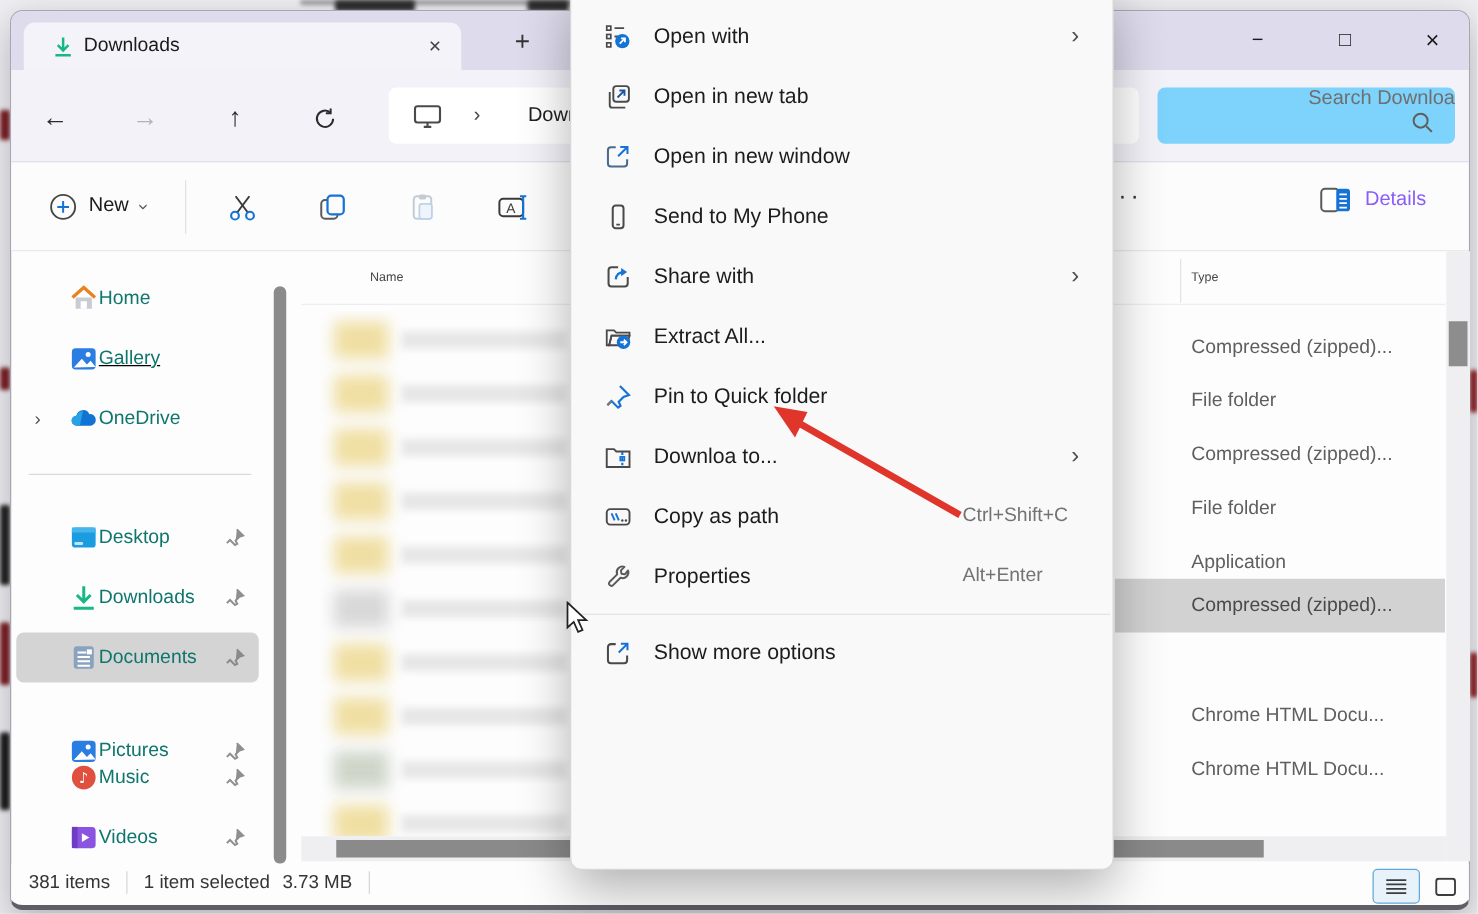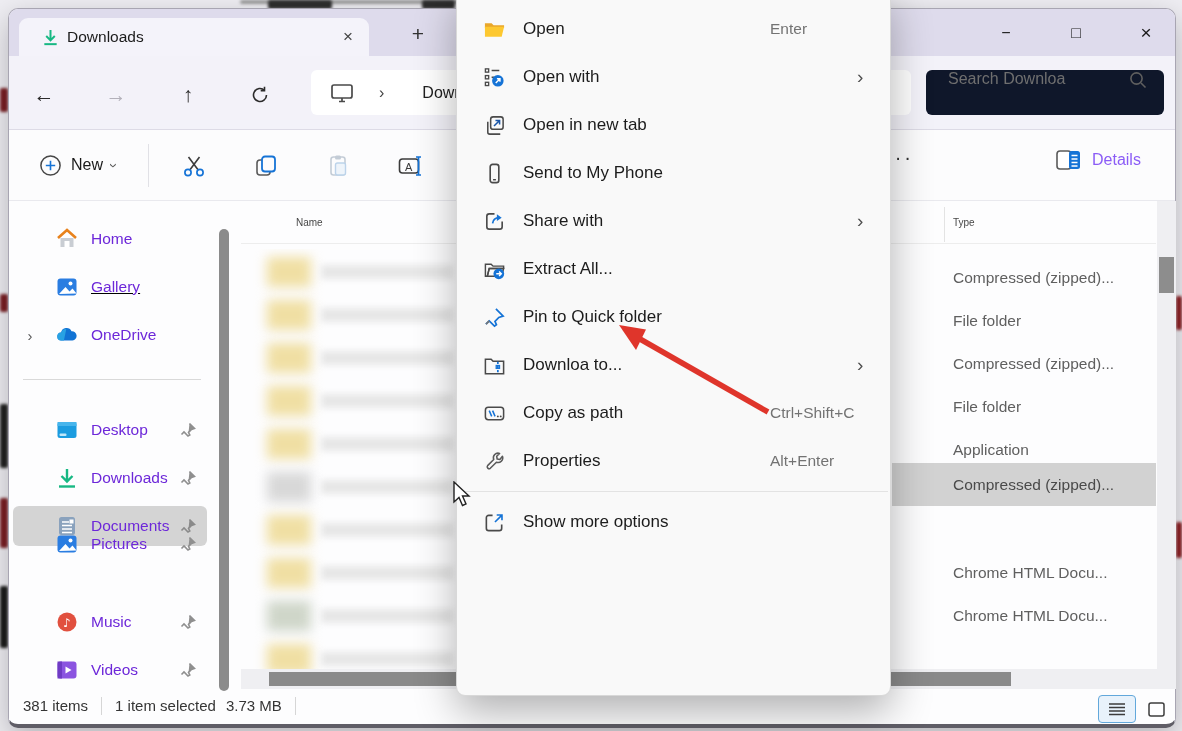--- a/index.html
+++ b/index.html
@@ -22,40 +22,40 @@
   .wc{position:absolute;top:8px;width:46px;height:32px;display:flex;align-items:center;justify-content:center;
     font-size:16px;color:#1a1a1a;}
   
   #navbar{position:absolute;left:0;top:47px;width:100%;height:73px;background:#f3f2f9;border-bottom:1px solid #dddbe6;}
   .navbtn{position:absolute;top:24px;width:30px;height:30px;display:flex;align-items:center;justify-content:center;
     font-size:21px;color:#2b2b2b;}
   .navbtn.dis{color:#b3b1ba;}
   #addrbar{position:absolute;left:302px;top:14px;width:600px;height:45px;background:#fff;border-radius:6px;
     display:flex;align-items:center;}
   #addrbar .seg{font-size:16px;color:#202020;}
-  #searchbox{position:absolute;left:917px;top:14px;width:238px;height:45px;background:#0f172a;border-radius:6px;
-    display:flex;align-items:flex-start;}
+  #searchbox{position:absolute;left:917px;top:14px;width:238px;height:45px;background:#7dd3fc;border-radius:6px;
+    display:flex;align-items:flex-end;flex-direction:column;}
   #searchbox .ph{font-size:16px;color:#6f6f6f;margin-left:22px;}
   
   #toolbar{position:absolute;left:0;top:121px;width:100%;height:70px;background:#fcfcfd;border-bottom:1px solid #e9e9ee;}
   #newbtn{position:absolute;left:20px;top:15px;height:40px;display:flex;align-items:center;gap:9px;padding:0 10px;border-radius:5px;}
   #newbtn .lbl{font-size:16px;color:#1a1a1a;}
   #newbtn .caret{font-size:15px;color:#555;transform:rotate(90deg);display:inline-block;}
   .tsep{position:absolute;left:139px;top:14px;width:1px;height:43px;background:#e1e1e6;}
   .tico{position:absolute;top:22px;width:28px;height:28px;display:flex;align-items:center;justify-content:center;}
   #morebtn{position:absolute;left:876px;top:16px;font-size:20px;letter-spacing:3px;color:#333;}
   #detailsbtn{position:absolute;left:1046px;top:18px;display:flex;align-items:center;gap:10px;}
   #detailsbtn .lbl{font-size:16px;color:#8b5cf6;}
   
   .side-item{position:absolute;left:4px;width:194px;height:40px;border-radius:6px;display:flex;align-items:center;}
   .side-item.sel{background:#d4d4d4;}
   .side-item .chev{width:34px;text-align:center;font-size:15px;color:#555;}
   .side-item .noch{width:34px;}
   .side-item .sic{width:24px;height:24px;margin-left:8px;flex:none;}
-  .side-item .lbl{font-size:15.5px;color:#6d28d9;margin-left:12px;flex:1;}
+  .side-item .lbl{font-size:15.5px;color:#0f766e;flex:1;}
   .side-item .pin{width:18px;height:18px;margin-right:10px;flex:none;}
   #side-sep{position:absolute;left:14px;top:370px;width:178px;height:1px;background:#d9d9d9;}
   #side-scroll{position:absolute;left:210px;top:220px;width:10px;height:462px;background:#8b8b8b;border-radius:5px;}
   
   #hdrline{position:absolute;left:232px;top:234px;width:915px;height:1px;background:#ededed;}
   .colhdr{position:absolute;top:208px;font-size:10px;color:#474747;}
   #coldiv{position:absolute;left:935px;top:198px;width:1px;height:35px;background:#e3e3e3;}
   .blurrow .fblob{position:absolute;left:26px;width:44px;height:30px;background:#f0dfa3;filter:blur(6px);}
   .blurrow .fbar{position:absolute;left:80px;top:8px;width:132px;height:14px;background:#e7e7e7;filter:blur(3px);}
   .blurrow{position:absolute;left:0;width:216px;height:40px;}
@@ -252,21 +252,21 @@
             <rect x="4" y="3" width="16" height="18" rx="2.5" fill="#8aa2bd"></rect>
             <path d="M7 8h7M7 11.5h10M7 15h10M7 18.5h10" stroke="#fff" stroke-width="1.6"></path>
             <rect x="14.5" y="5.5" width="4" height="4" fill="#fff"></rect>
           </svg>
         <span class="lbl">Documents</span>
         <svg class="pin" viewBox="0 0 18 18">
             <path d="M10.5 2.5 15.5 7.5 12.5 8.5 9.5 11.5 10.8 14 9 15 5 11 2.5 13.5" fill="none" stroke="#8a8a8a" stroke-width="1.6"></path>
             <path d="M10.5 2.5 15.5 7.5 12.5 8.5 9.5 11.5z" fill="#8a8a8a"></path>
           </svg>
       </div>
-      <div class="side-item" style="top:515px;align-items:center;">
+      <div class="side-item" style="top:572px;align-items:center;">
         <span class="noch"></span>
         <svg class="sic" viewBox="0 0 24 24">
             <rect x="2.5" y="3.5" width="19" height="17" rx="3" fill="#2a7de1"></rect>
             <circle cx="15.5" cy="8.5" r="2" fill="#fff"></circle>
             <path d="M4 19l6.5-7 4 4.5 3-3 4 5z" fill="#fff"></path>
           </svg>
         <span class="lbl">Pictures</span>
         <svg class="pin" viewBox="0 0 18 18">
             <path d="M10.5 2.5 15.5 7.5 12.5 8.5 9.5 11.5 10.8 14 9 15 5 11 2.5 13.5" fill="none" stroke="#8f8f8f" stroke-width="1.6"></path>
             <path d="M10.5 2.5 15.5 7.5 12.5 8.5 9.5 11.5z" fill="#8f8f8f"></path>
@@ -380,48 +380,47 @@
         <svg width="17" height="15" viewBox="0 0 17 15">
             <rect x="1" y="1" width="15" height="13" rx="2" fill="none" stroke="#3c3c3c" stroke-width="1.5"></rect>
           </svg>
       </div>
     </div>
   </div>
 
   <div id="ctxmenu">
     <div class="mitem">
       <svg class="mi" viewBox="0 0 24 24">
-          <path d="M2 5.5h7l2 2h11v3H2z" fill="#e9a72b"></path>
-          <path d="M2 9h20l-2.5 10.5H2z" fill="#fdc830"></path>
-        </svg>
-      <span class="lbl">Open</span>
-      <span class="sc">Enter</span>
-    </div>
-    <div class="mitem">
-      <svg class="mi" viewBox="0 0 24 24">
           <rect x="2.5" y="3" width="3.4" height="3.4" fill="none" stroke="#4a4a4a" stroke-width="1.4"></rect>
           <rect x="2.5" y="10" width="3.4" height="3.4" fill="none" stroke="#4a4a4a" stroke-width="1.4"></rect>
           <rect x="2.5" y="17" width="3.4" height="3.4" fill="none" stroke="#4a4a4a" stroke-width="1.4"></rect>
           <path d="M9 4.7h8M9 11.7h3" stroke="#4a4a4a" stroke-width="1.5"></path>
           <circle cx="15.5" cy="15.5" r="6" fill="#1573d6"></circle>
           <path d="M13.3 17.7 17.5 13.5M14.5 13.3h3.2v3.2" fill="none" stroke="#fff" stroke-width="1.5"></path>
         </svg>
       <span class="lbl">Open with</span>
       <span class="sub">›</span>
     </div>
     <div class="mitem">
       <svg class="mi" viewBox="0 0 24 24">
           <path d="M5 8v11a2 2 0 0 0 2 2h11" fill="none" stroke="#4a4a4a" stroke-width="1.6"></path>
           <rect x="8" y="3" width="13" height="13" rx="2.5" fill="none" stroke="#4a4a4a" stroke-width="1.6"></rect>
           <path d="M11.5 12.5 17 7M13 6.7h4.3V11" fill="none" stroke="#1a56a8" stroke-width="1.6"></path>
         </svg>
       <span class="lbl">Open in new tab</span>
     </div>
     <div class="mitem">
       <svg class="mi" viewBox="0 0 24 24">
+          <path d="M10 4H6a2.5 2.5 0 0 0-2.5 2.5v11A2.5 2.5 0 0 0 6 20h11a2.5 2.5 0 0 0 2.5-2.5V14" fill="none" stroke="#4a6b8a" stroke-width="1.7"></path>
+          <path d="M12 11.5 19.5 4M13.8 3.7h6V9.7" fill="none" stroke="#1573d6" stroke-width="1.7"></path>
+        </svg>
+      <span class="lbl">Open in new window</span>
+    </div>
+    <div class="mitem">
+      <svg class="mi" viewBox="0 0 24 24">
           <rect x="7.5" y="2.5" width="9" height="19" rx="2.5" fill="none" stroke="#4a4a4a" stroke-width="1.7"></rect>
           <path d="M10.5 18.5h3" stroke="#4a4a4a" stroke-width="1.5"></path>
         </svg>
       <span class="lbl">Send to My Phone</span>
     </div>
     <div class="mitem">
       <svg class="mi" viewBox="0 0 24 24">
           <path d="M12 4H6.5A2.5 2.5 0 0 0 4 6.5v11A2.5 2.5 0 0 0 6.5 20h11a2.5 2.5 0 0 0 2.5-2.5V12" fill="none" stroke="#4a4a4a" stroke-width="1.7"></path>
           <path d="M10 14c.5-4 3.5-6 7-6" fill="none" stroke="#1573d6" stroke-width="1.8"></path>
           <path d="M14.5 4.5 19.5 8 14.5 11.5z" fill="#1573d6"></path>

